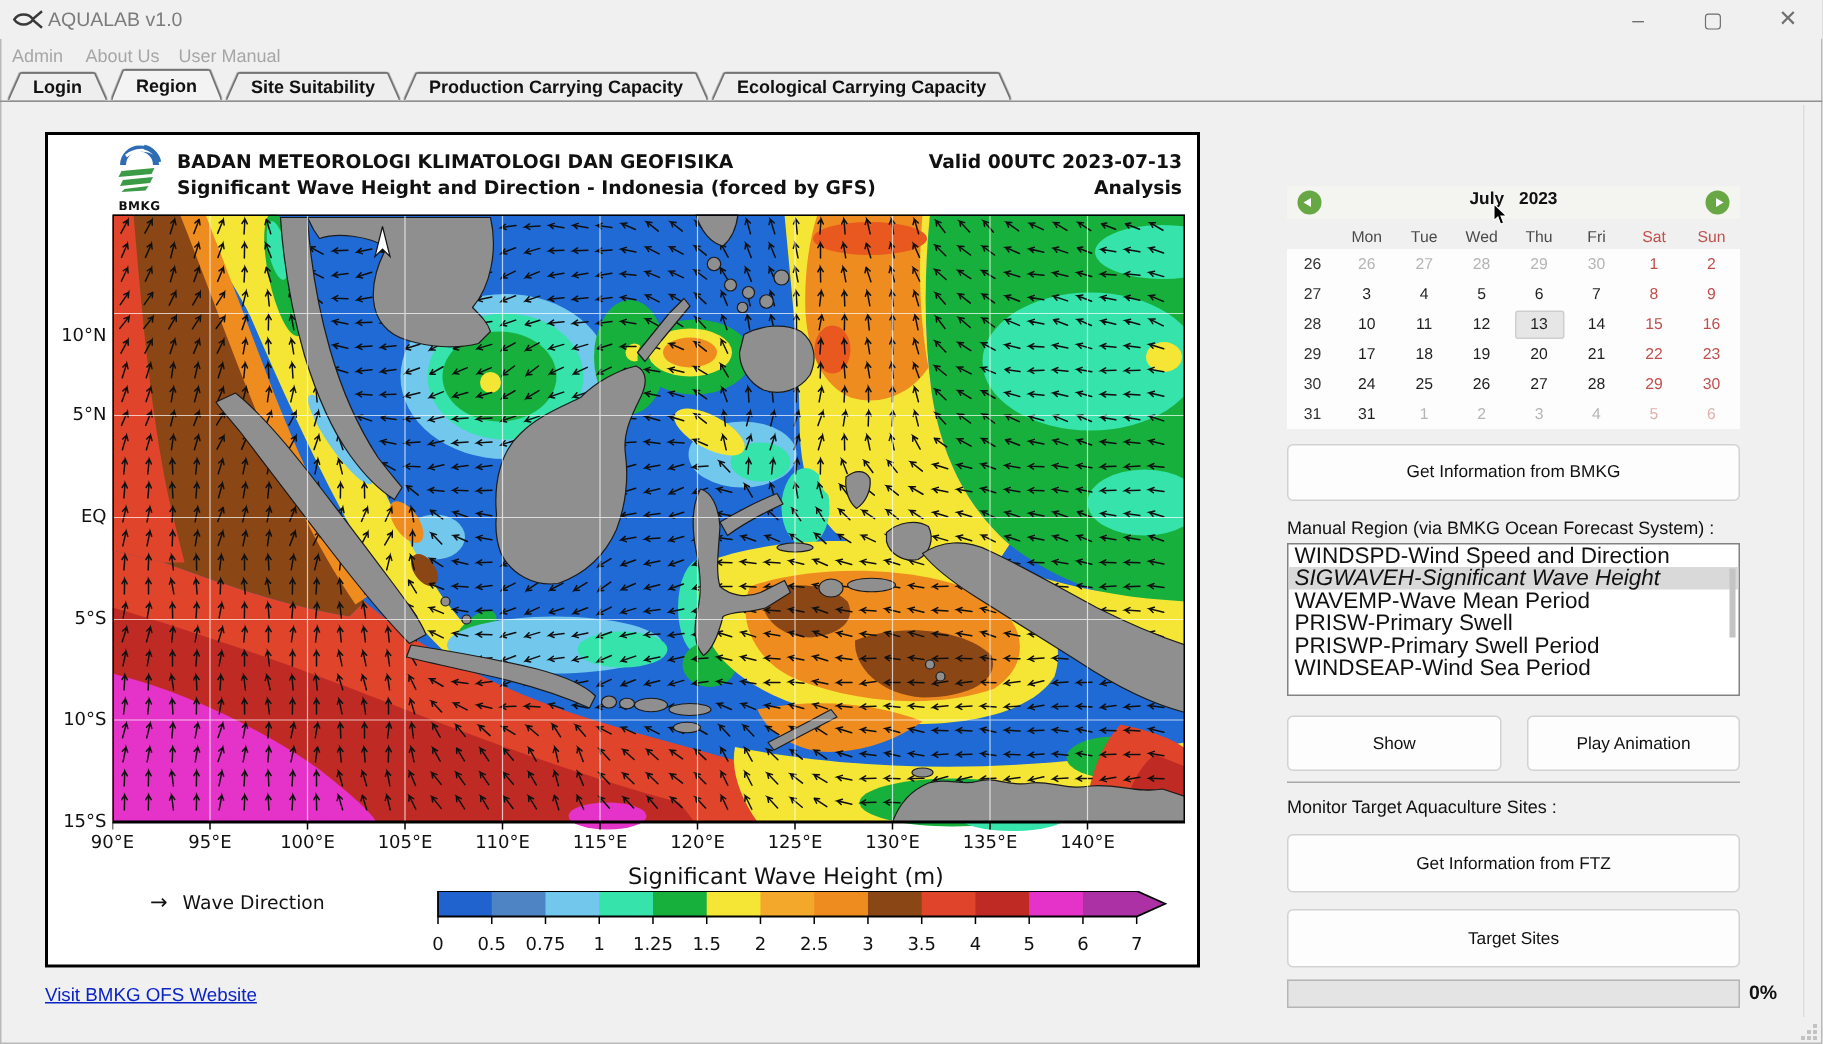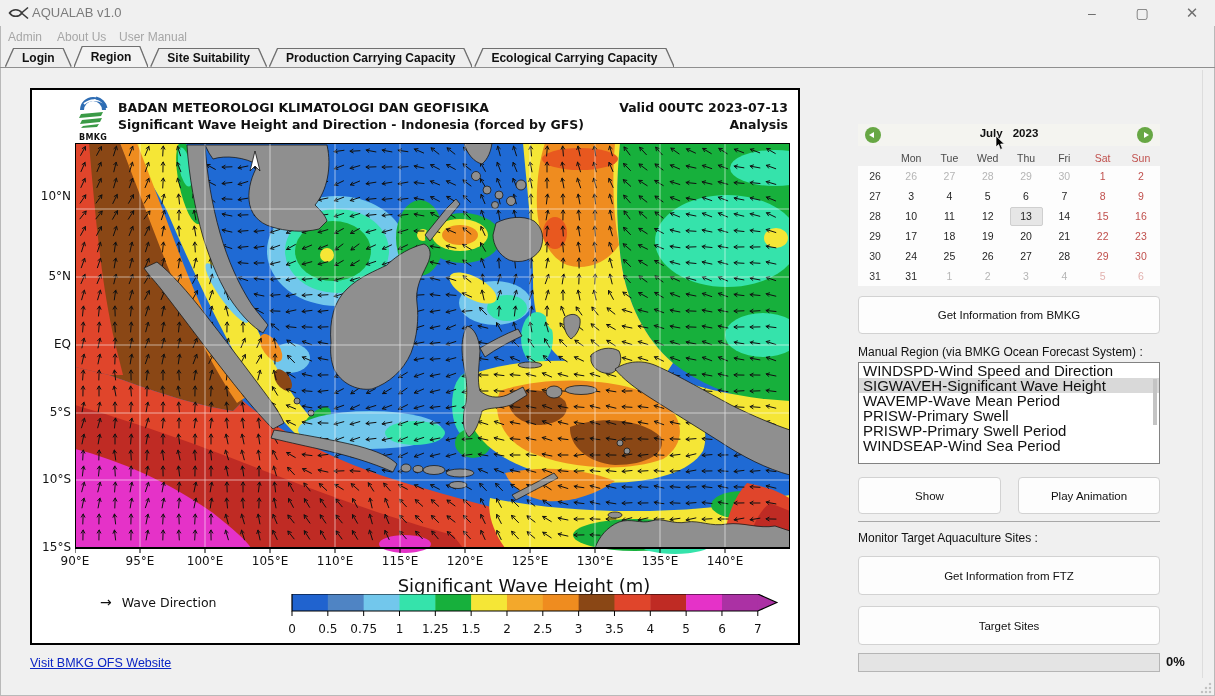--- a/index.html
+++ b/index.html
@@ -36,21 +36,21 @@
   .map-font { font-family:"DejaVu Sans", sans-serif; }
   .hdr-org { position:absolute; left:86px; top:10px; font-size:12.5px; font-weight:bold; }
   .hdr-sub { position:absolute; left:86px; top:27px; font-size:12.5px; font-weight:bold; }
   .hdr-valid { position:absolute; right:10px; top:10px; font-size:12.5px; font-weight:bold; text-align:right; }
   .hdr-mode  { position:absolute; right:10px; top:27px; font-size:12.5px; font-weight:bold; text-align:right; }
   .bmkg-logo { position:absolute; left:40px; top:4px; width:42px; height:48px; text-align:center; }
   .bmkg-logo .lbl { position:absolute; left:0; right:0; bottom:0; font-size:8px; font-weight:bold; letter-spacing:0.3px; }
   .plot { position:absolute; left:43px; top:53px; width:715px; height:412px; }
   .ytick { position:absolute; width:38px; left:1px; height:16px; font-size:12px; text-align:right; }
   .xtick { position:absolute; width:56px; top:464px; height:15px; font-size:12px; text-align:center; }
-  .cb-title { position:absolute; left:292px; top:485px; width:400px; text-align:center; font-size:18px; }
+  .cb-title { position:absolute; left:292px; top:485px; width:400px; text-align:center; font-size:15px; }
   .cbar { position:absolute; left:245px; top:504px; }
   .cb-lab { position:absolute; top:532px; width:30px; text-align:center; font-size:12px; }
   .legend { position:absolute; left:68px; top:504px; font-size:12.5px; }
   .legend .arr { font-size:14px; margin-right:10px; }
   .footer-link { position:absolute; left:30px; top:656px; font-size:12.5px; color:#0b24c4; text-decoration:underline; z-index:2; }
   
   .calendar { position:absolute; left:858px; top:124px; width:302px; }
   .cal-head { position:relative; height:22px; background:#f4f4f0; }
   .cal-title { position:absolute; left:0; right:0; top:3px; text-align:center; font-size:11.5px; font-weight:bold; }
   .cal-title .yr { margin-left:10px; }
@@ -68,21 +68,21 @@
   .cal-week { left:0; width:34px; color:#333; }
   .day-normal { color:#1f1f1f; } .day-m { color:#b5b5b5; } .day-w { color:#c0504d; } .day-mw { color:#e2b1ae; }
   .day-box { display:inline-block; width:33px; height:19px; line-height:19px; border-radius:2px; }
   .day-sel .day-box { background:#e6e6e6; border:1px solid #cfcfcf; line-height:17px; }
   
   .btn { position:absolute; background:#fdfdfd; border:1px solid #d2d2d2; border-radius:4px;
          font-size:11.5px; color:#111; text-align:center; display:flex; align-items:center; justify-content:center; }
   .panel-label { position:absolute; font-size:12px; color:#111; }
   .listbox { position:absolute; left:858px; top:362px; width:302px; height:102px; background:#fff; border:1px solid #828282; overflow:hidden; }
   .lb-item { height:15px; line-height:15px; font-size:15px; padding-left:4px; white-space:nowrap; }
-  .lb-item.sel { background:#d9d9d9; }
+  .lb-item.sel { background:#d9d9d9;font-style:italic; }
   .lb-thumb { position:absolute; right:2px; top:16px; width:4px; height:46px; background:#c4c4c4; }
   .divider { position:absolute; left:858px; top:521px; width:302px; height:1px; background:#a8a8a8; }
   .progress { position:absolute; left:858px; top:653px; width:302px; height:19px; background:#e4e4e4; border:1px solid #b5b5b5; }
   .progress-label { position:absolute; left:1166px; top:654px; font-size:13px; font-weight:bold; }
   .grip { position:absolute; right:3px; bottom:2px; width:12px; height:12px;
           background: radial-gradient(circle at 10px 2px,#c2c2c2 1.4px,transparent 1.6px),
                       radial-gradient(circle at 6px 6px,#c2c2c2 1.4px,transparent 1.6px),
                       radial-gradient(circle at 10px 6px,#c2c2c2 1.4px,transparent 1.6px),
                       radial-gradient(circle at 2px 10px,#c2c2c2 1.4px,transparent 1.6px),
                       radial-gradient(circle at 6px 10px,#c2c2c2 1.4px,transparent 1.6px),
@@ -286,21 +286,21 @@
           <line x1="455" y1="405" x2="455" y2="410"></line>
         <line x1="520" y1="405" x2="520" y2="410"></line>
           <line x1="585" y1="405" x2="585" y2="410"></line>
         <line x1="650" y1="405" x2="650" y2="410"></line>
       </g>
       <rect x="0" y="0" width="715" height="405" fill="none" stroke="#000" stroke-width="2"></rect>
     </svg>
   </div>
 
   <div id="yticks">
-      <span class="ytick map-font" style="top: 99px; text-align: right;">10°N</span>
+      <span class="ytick map-font" style="top: 126px; text-align: right;">10°N</span>
       <span class="ytick map-font" style="top: 179px;">5°N</span>
       <span class="ytick map-font" style="top: 247px;">EQ</span>
       <span class="ytick map-font" style="top: 315px;">5°S</span>
       <span class="ytick map-font" style="top: 382px;">10°S</span>
       <span class="ytick map-font" style="top: 450px;">15°S</span>
     </div>
   <div id="xticks">
       <span class="xtick map-font" style="left: 15px;">90°E</span>
       <span class="xtick map-font" style="left: 80px;">95°E</span>
       <span class="xtick map-font" style="left: 145px;">100°E</span>

